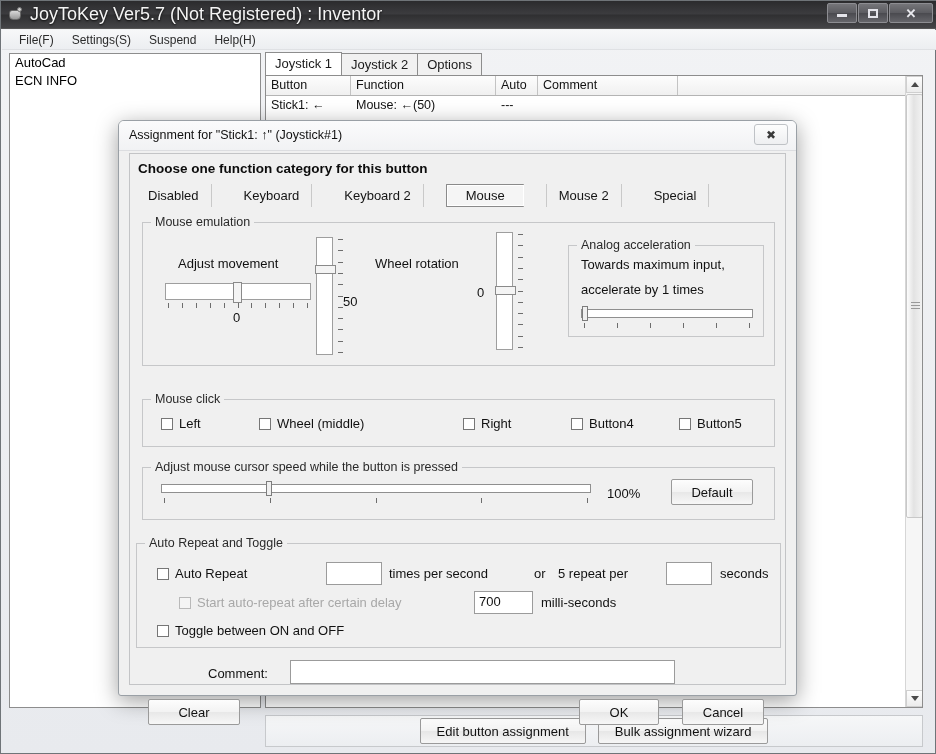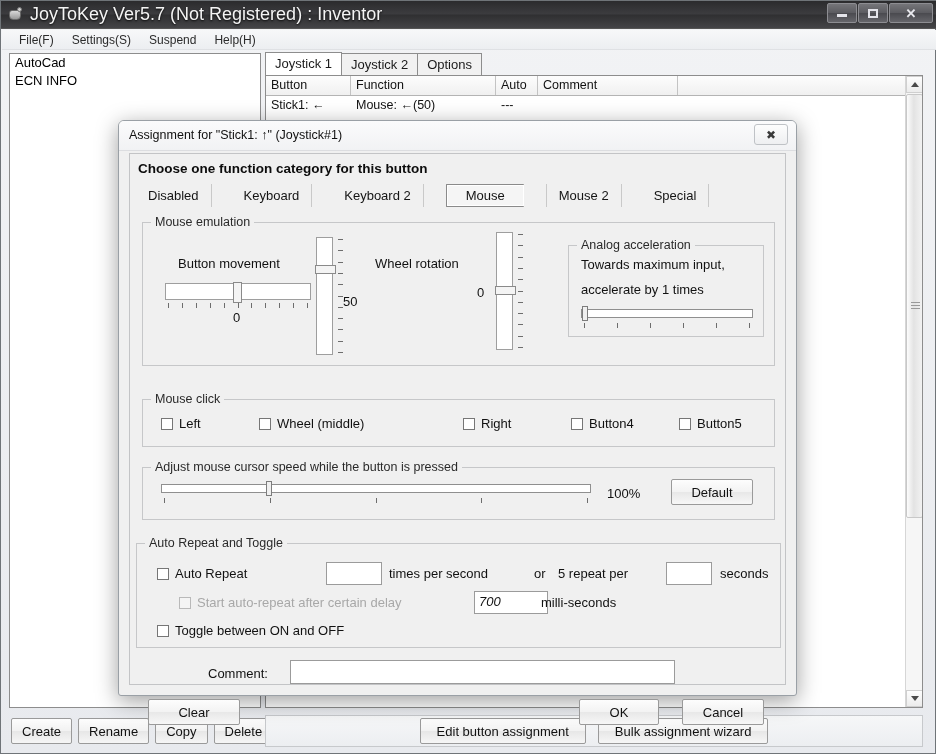--- a/index.html
+++ b/index.html
@@ -447,26 +447,20 @@
       <div id="sb-thumb">
           <div class="grip"></div>
         </div>
       <div class="sb-arrow bottom">
           <div class="tri-down"></div>
         </div>
     </div>
   </div>
 
   <div id="bottom-bar">
-    <div id="bottom-left-group">
-      <div class="w-btn">Create</div>
-      <div class="w-btn">Rename</div>
-      <div class="w-btn">Copy</div>
-      <div class="w-btn">Delete</div>
-    </div>
     <div id="bottom-right-group">
       <div class="w-btn" style="padding:4px 16px">Edit button assignment</div>
       <div class="w-btn" style="padding:4px 16px">Bulk assignment wizard</div>
     </div>
   </div>
 </div>
 
 <div id="dialog">
 
   <div id="dlg-titlebar">
@@ -485,21 +479,21 @@
       <div class="cat-tab">Keyboard</div>
       <div class="cat-tab">Keyboard 2</div>
       <div class="cat-tab selected" style="border-right:none">Mouse</div>
       <div class="cat-tab" style="border-left:1px solid #c9c9c9">Mouse 2</div>
       <div class="cat-tab">Special</div>
     </div>
 
     <div class="group" id="grp-mouse-emulation" style="top:68px;height:144px">
       <div class="legend">Mouse emulation</div>
 
-      <div class="static-label" style="left:35px; top:33px;">Button movement</div>
+      <div class="static-label" style="left:35px; top:33px;">Adjust movement</div>
       <div class="hslider" id="sl-cursor" style="left:22px; top:60px; width:146px;">
         <div class="track" style="width:146px"></div>
         <div class="thumb" style="left:68px"></div>
         <div class="ticks">
             <div class="tick" style="left: 3px;"></div>
             <div class="tick" style="left: 16.9px;"></div>
             <div class="tick" style="left: 30.8px;"></div>
             <div class="tick" style="left: 44.7px;"></div>
             <div class="tick" style="left: 58.6px;"></div>
             <div class="tick" style="left: 72.5px;"></div>
@@ -622,21 +616,21 @@
       <div class="static-label" style="left:252px; top:22px;">times per second</div>
       <div class="static-label" style="left:397px; top:22px;">or</div>
       <div class="static-label" style="left:421px; top:22px;">5 repeat per</div>
       <div class="tinput" style="left:529px; top:18px; width:46px; height:23px;"></div>
       <div class="static-label" style="left:583px; top:22px;">seconds</div>
 
       <div class="cbox-wrap disabled" style="left:42px; top:51px;">
         <div class="cbox"></div>
         <span class="cbox-label">Start auto-repeat after certain delay</span>
       </div>
-      <div class="tinput" style="left:337px; top:47px; width:74px; height:23px;font-style:italic;">700</div>
+      <div class="tinput" style="left:337px; top:47px; width:59px; height:23px;">700</div>
       <div class="static-label" style="left:404px; top:51px;">milli-seconds</div>
 
       <div class="cbox-wrap" style="left:20px; top:79px;">
         <div class="cbox"></div>
         <span class="cbox-label">Toggle between ON and OFF</span>
       </div>
     </div>
 
     <div class="static-label" style="left:78px; top:512px;">Comment:</div>
     <div class="tinput" style="left:160px; top:506px; width:385px; height:24px;" title=""></div>

